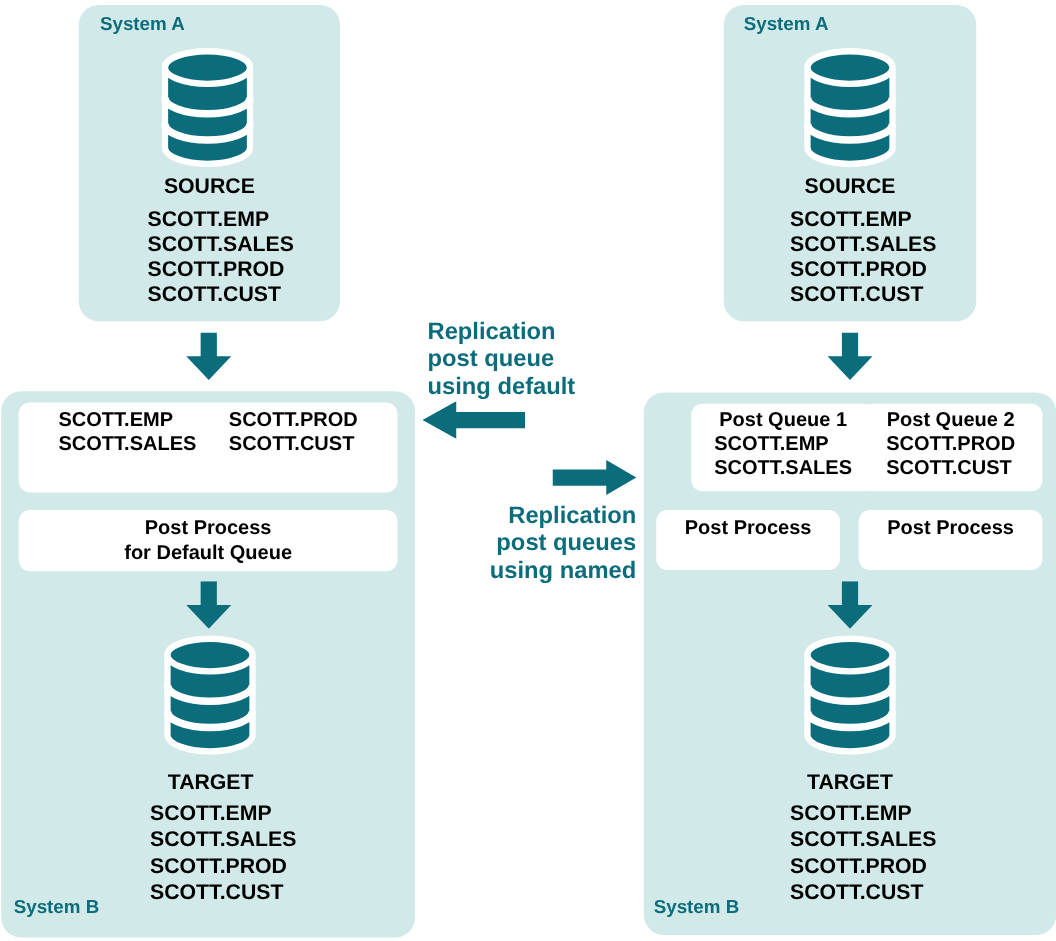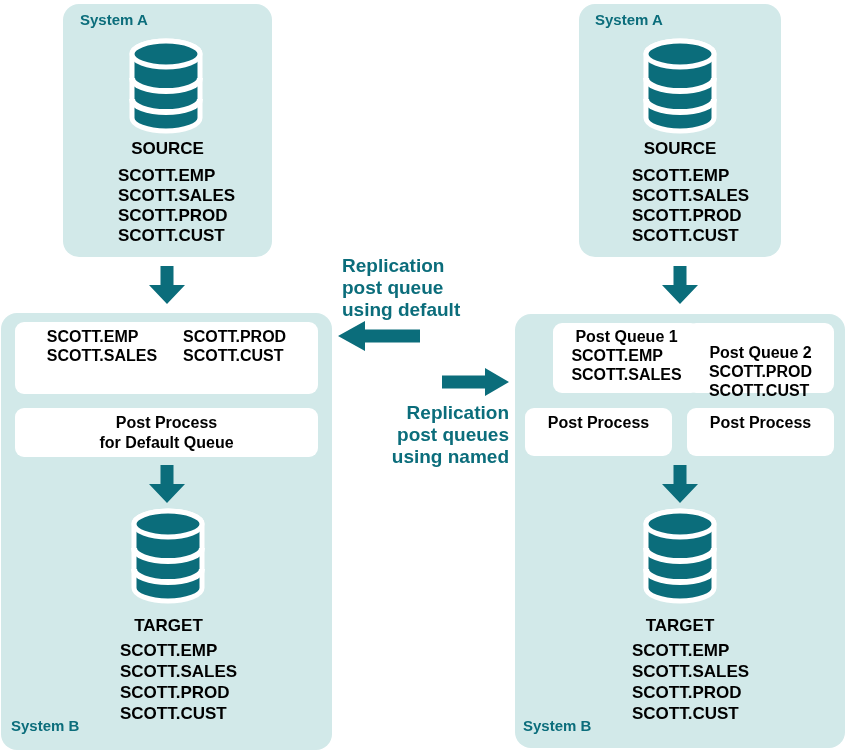--- a/index.html
+++ b/index.html
@@ -16,21 +16,21 @@
   .abs{position:absolute;}
   .title{color:var(--teal);font-size:15px;white-space:nowrap;}
   .dbl{font-size:17px;color:#000;text-align:center;}
   .tbl{font-size:17px;line-height:20px;color:#000;}
   .tbl-b{font-size:17px;line-height:21px;color:#000;}
   .wbox{position:absolute;background:#fff;border-radius:9px;text-align:center;
         color:#000;font-size:16px;line-height:19px;box-sizing:border-box;}
   .q-def{left:14px;top:9px;width:303px;height:72px;padding-top:5px;}
   .pp-def{left:14px;top:95px;width:303px;height:49px;padding-top:5px;font-size:16px;line-height:20px;}
   .q1{left:10px;top:9px;width:147px;height:70px;padding-top:4px;margin-left:28px;}
-  .q2{left:172px;top:9px;width:147px;height:70px;padding-top:20px;}
+  .q2{left:172px;top:9px;width:147px;height:70px;padding-top:4px;}
   .pp1{left:10px;top:94px;width:147px;height:48px;padding-top:5px;line-height:20px;}
   .pp2{left:172px;top:94px;width:147px;height:48px;padding-top:5px;line-height:20px;}
   .cols{display:flex;justify-content:center;gap:26px;text-align:left;}
   .lft{display:inline-block;text-align:left;}
   .mid{position:absolute;color:var(--teal);font-size:19px;line-height:22px;}
   .lbl1{left:342px;top:255px;width:170px;text-align:left;}
   .lbl2{left:339px;top:402px;width:170px;text-align:right;}
   svg{display:block;}
 </style>
 </head>

